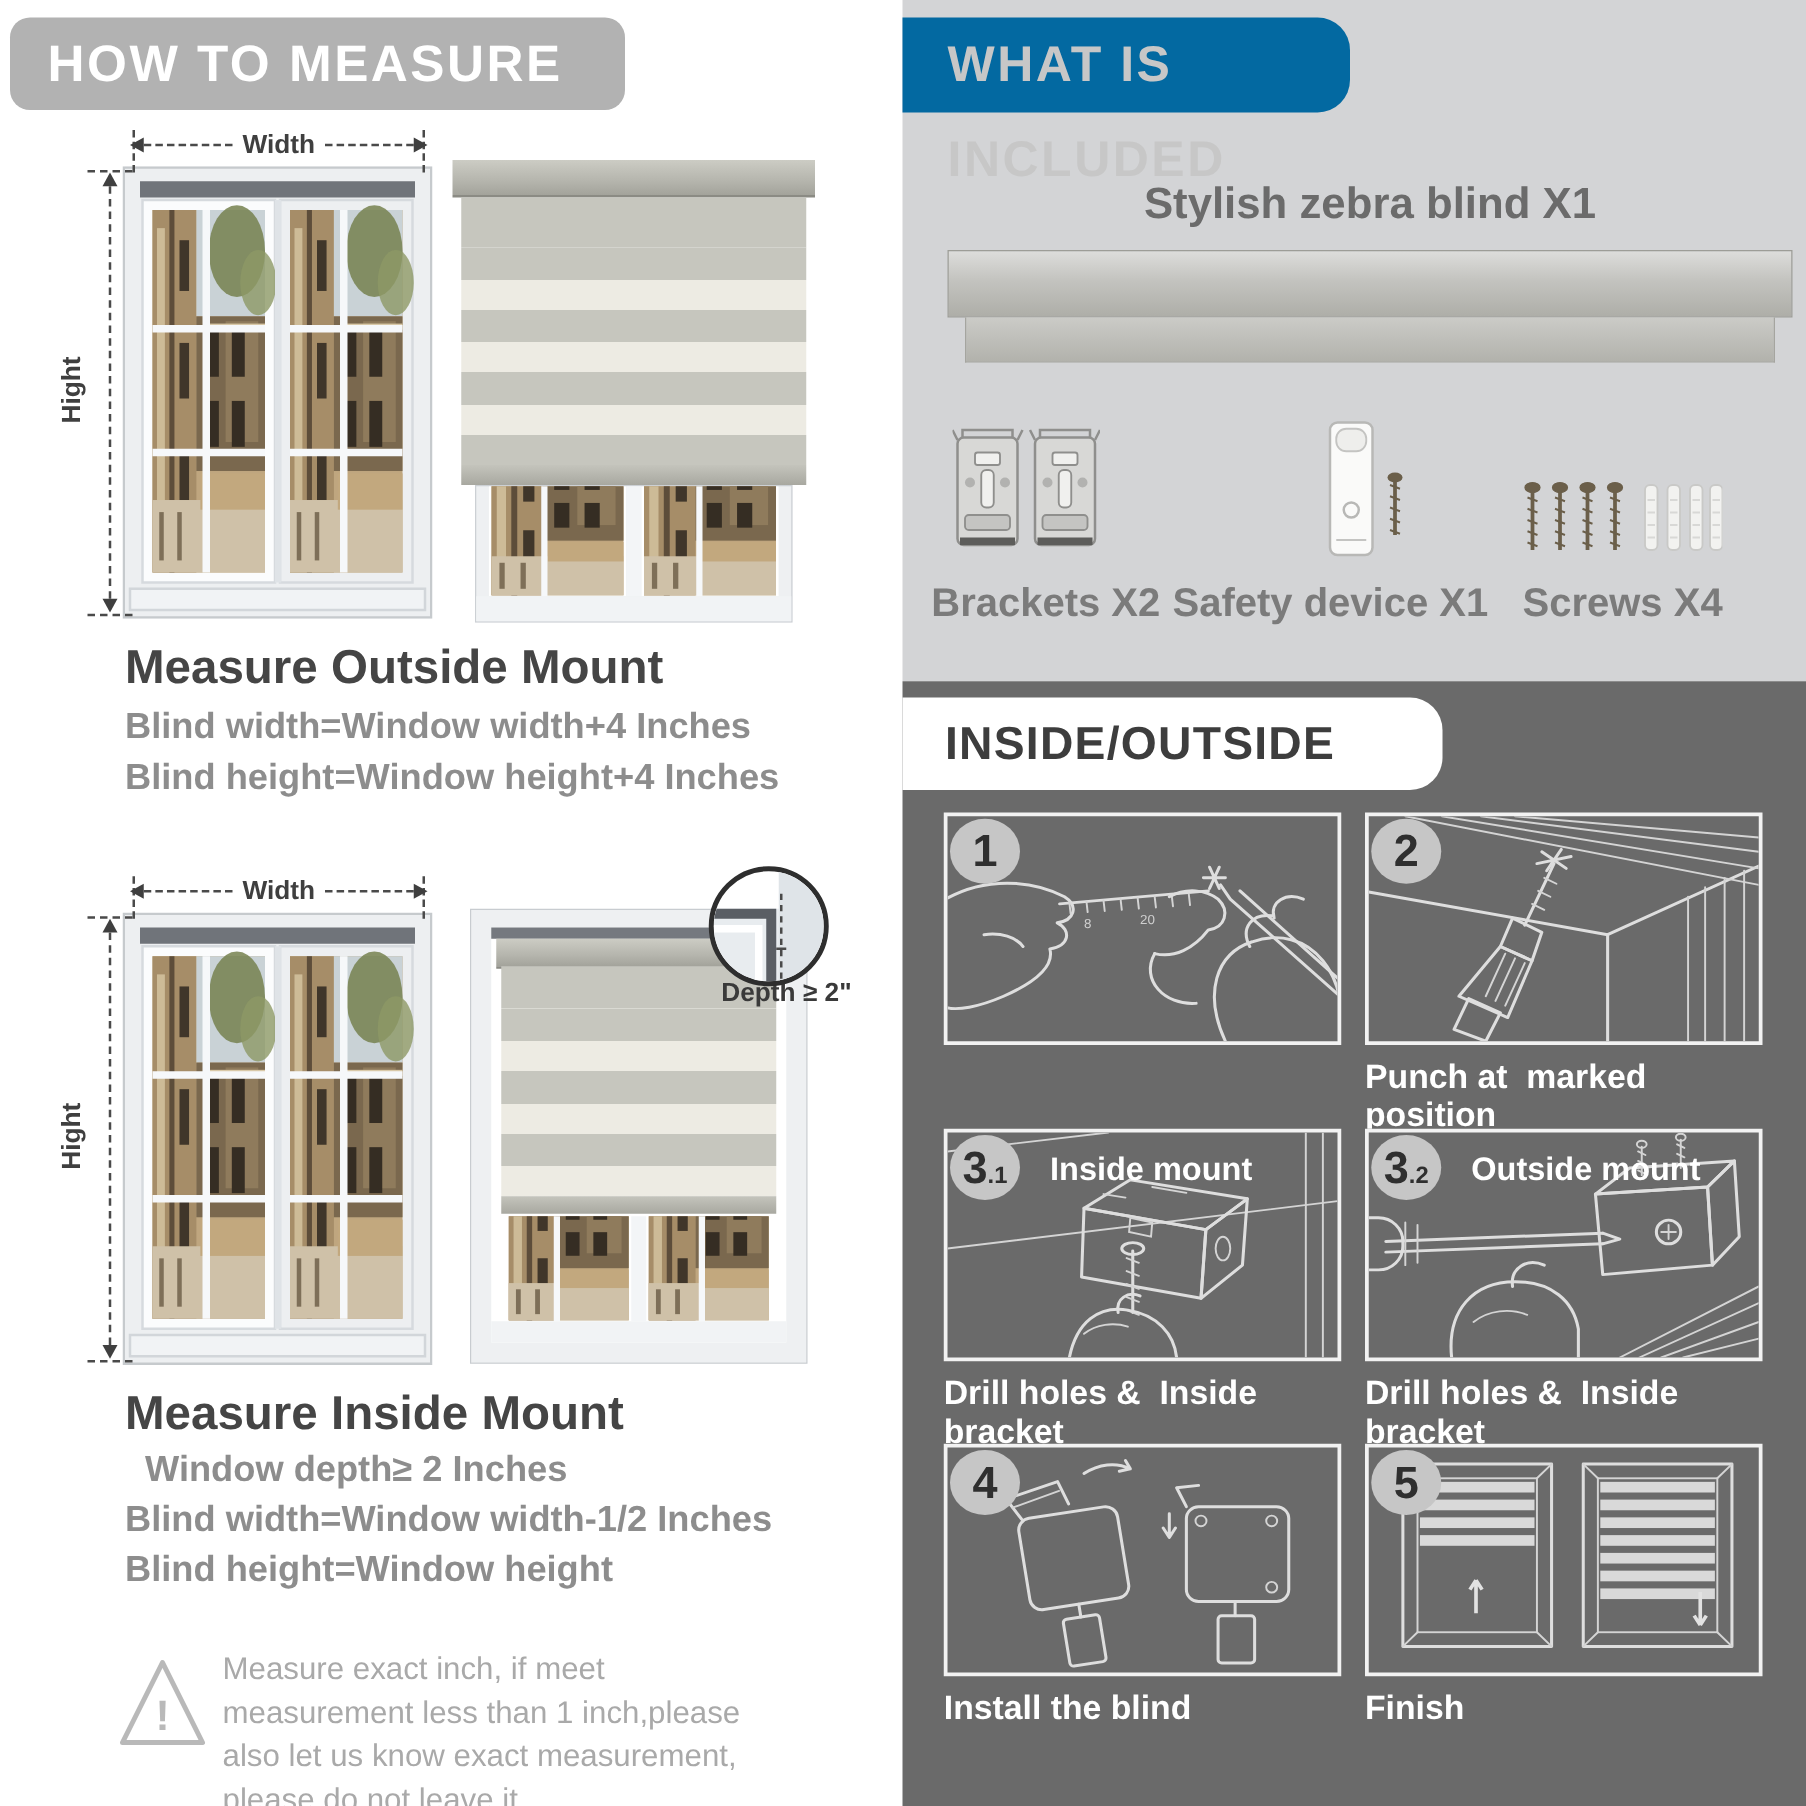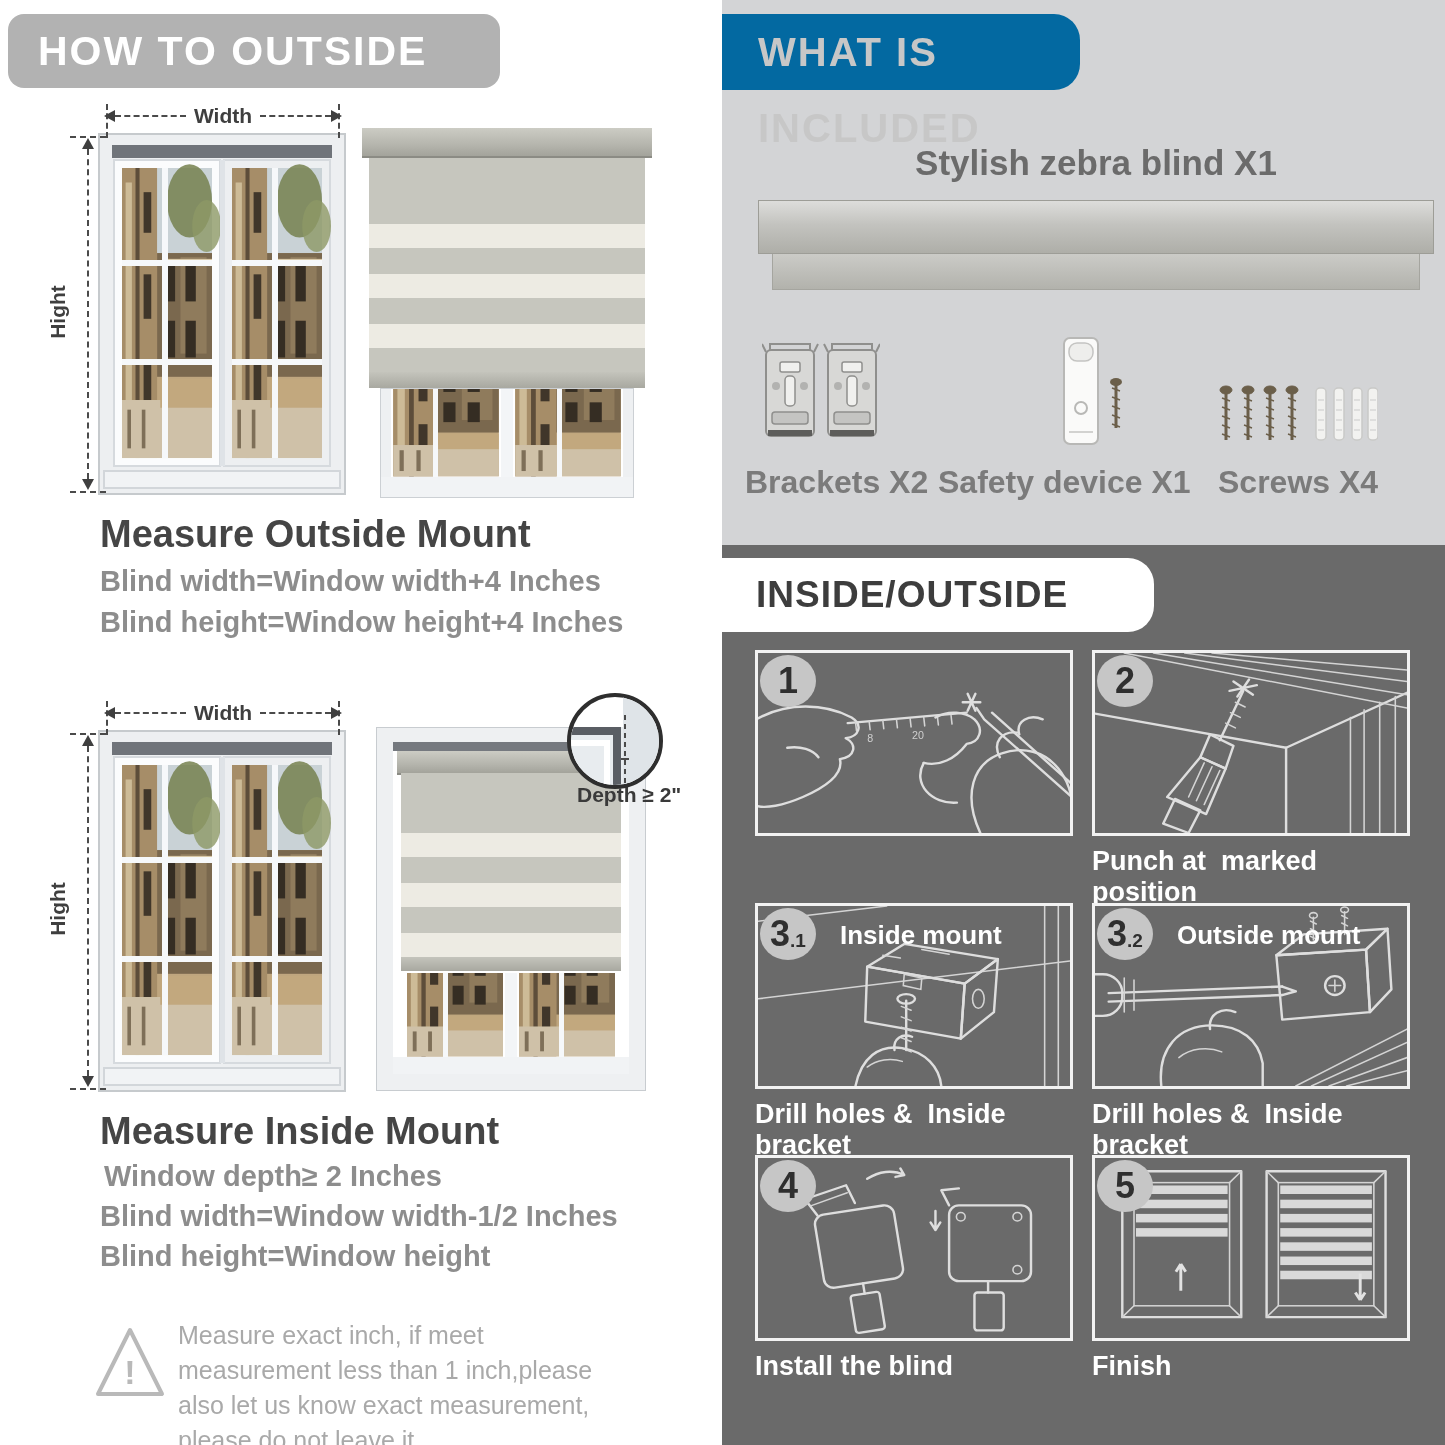--- a/index.html
+++ b/index.html
@@ -129,21 +129,21 @@
       <rect x="122" y="27" width="5" height="306" fill="#dfe3e7"></rect>
       <rect x="6" y="338" width="236" height="17" fill="#f1f3f5" stroke="#d2d6da" stroke-width="2"></rect>
     </g>
     <g id="winbottom">
       <rect x="0" y="0" width="200" height="115" fill="#ffffff"></rect>
       <use href="#refl" transform="translate(4,-90) scale(0.96,0.68)"></use>
     </g>
   </defs>
 </svg>
 
-<div class="abs pill-left">HOW TO OUTSIDE</div>
+<div class="abs pill-left">HOW TO MEASURE</div>
 
 <svg class="abs" style="left:98px;top:133px;width:248px;height:362px" viewBox="0 0 248 362">
     <use href="#winfull"></use>
   </svg>
 
 <div class="abs tick-v" style="left:106px;top:104px;height:34px"></div>
 <div class="abs tick-v" style="left:338px;top:104px;height:34px"></div>
 <div class="abs dim-h" style="left:104px;top:108px;width:238px">
   <div class="arr-l"></div>
   <div class="seg"></div>
@@ -231,21 +231,21 @@
     <rect x="52" y="0" width="36" height="88" fill="#dfe4e8"></rect>
     <path d="M-4,34 L46,34 L46,92" fill="none" stroke="#5a5e64" stroke-width="8"></path>
     <path d="M-4,46 L36,46 L36,92" fill="none" stroke="#ffffff" stroke-width="6"></path>
     <path d="M54,18 L54,86" stroke="#4a4a4a" stroke-width="2" stroke-dasharray="5 4"></path>
     <path d="M50,62 L58,62" stroke="#4a4a4a" stroke-width="2"></path>
   </svg>
 </div>
 <div class="abs depth-lbl" style="left:577px;top:783px">Depth ≥ 2"</div>
 
 <div class="abs h-dark" style="left:100px;top:1110px">Measure Inside Mount</div>
-<div class="abs t-gray" style="left:104px;top:1160px">Window depth≥ 2 Inches</div>
+<div class="abs t-gray" style="left:116px;top:1160px">Window depth≥ 2 Inches</div>
 <div class="abs t-gray" style="left:100px;top:1200px">Blind width=Window width-1/2 Inches</div>
 <div class="abs t-gray" style="left:100px;top:1240px">Blind height=Window height</div>
 
 <svg class="abs" style="left:92px;top:1322px;width:76px;height:80px" viewBox="0 0 76 80">
   <path class="warn-tri" d="M38,8 L70,72 L6,72 Z"></path>
   <text class="warn-mark" x="38" y="62" text-anchor="middle">!</text>
 </svg>
 <div class="abs warn-text" style="left:178px;top:1318px">Measure exact inch, if meet measurement less than 1 inch,please also let us know exact measurement, please do not leave it</div>
 
 <div class="abs panel-light"></div>

